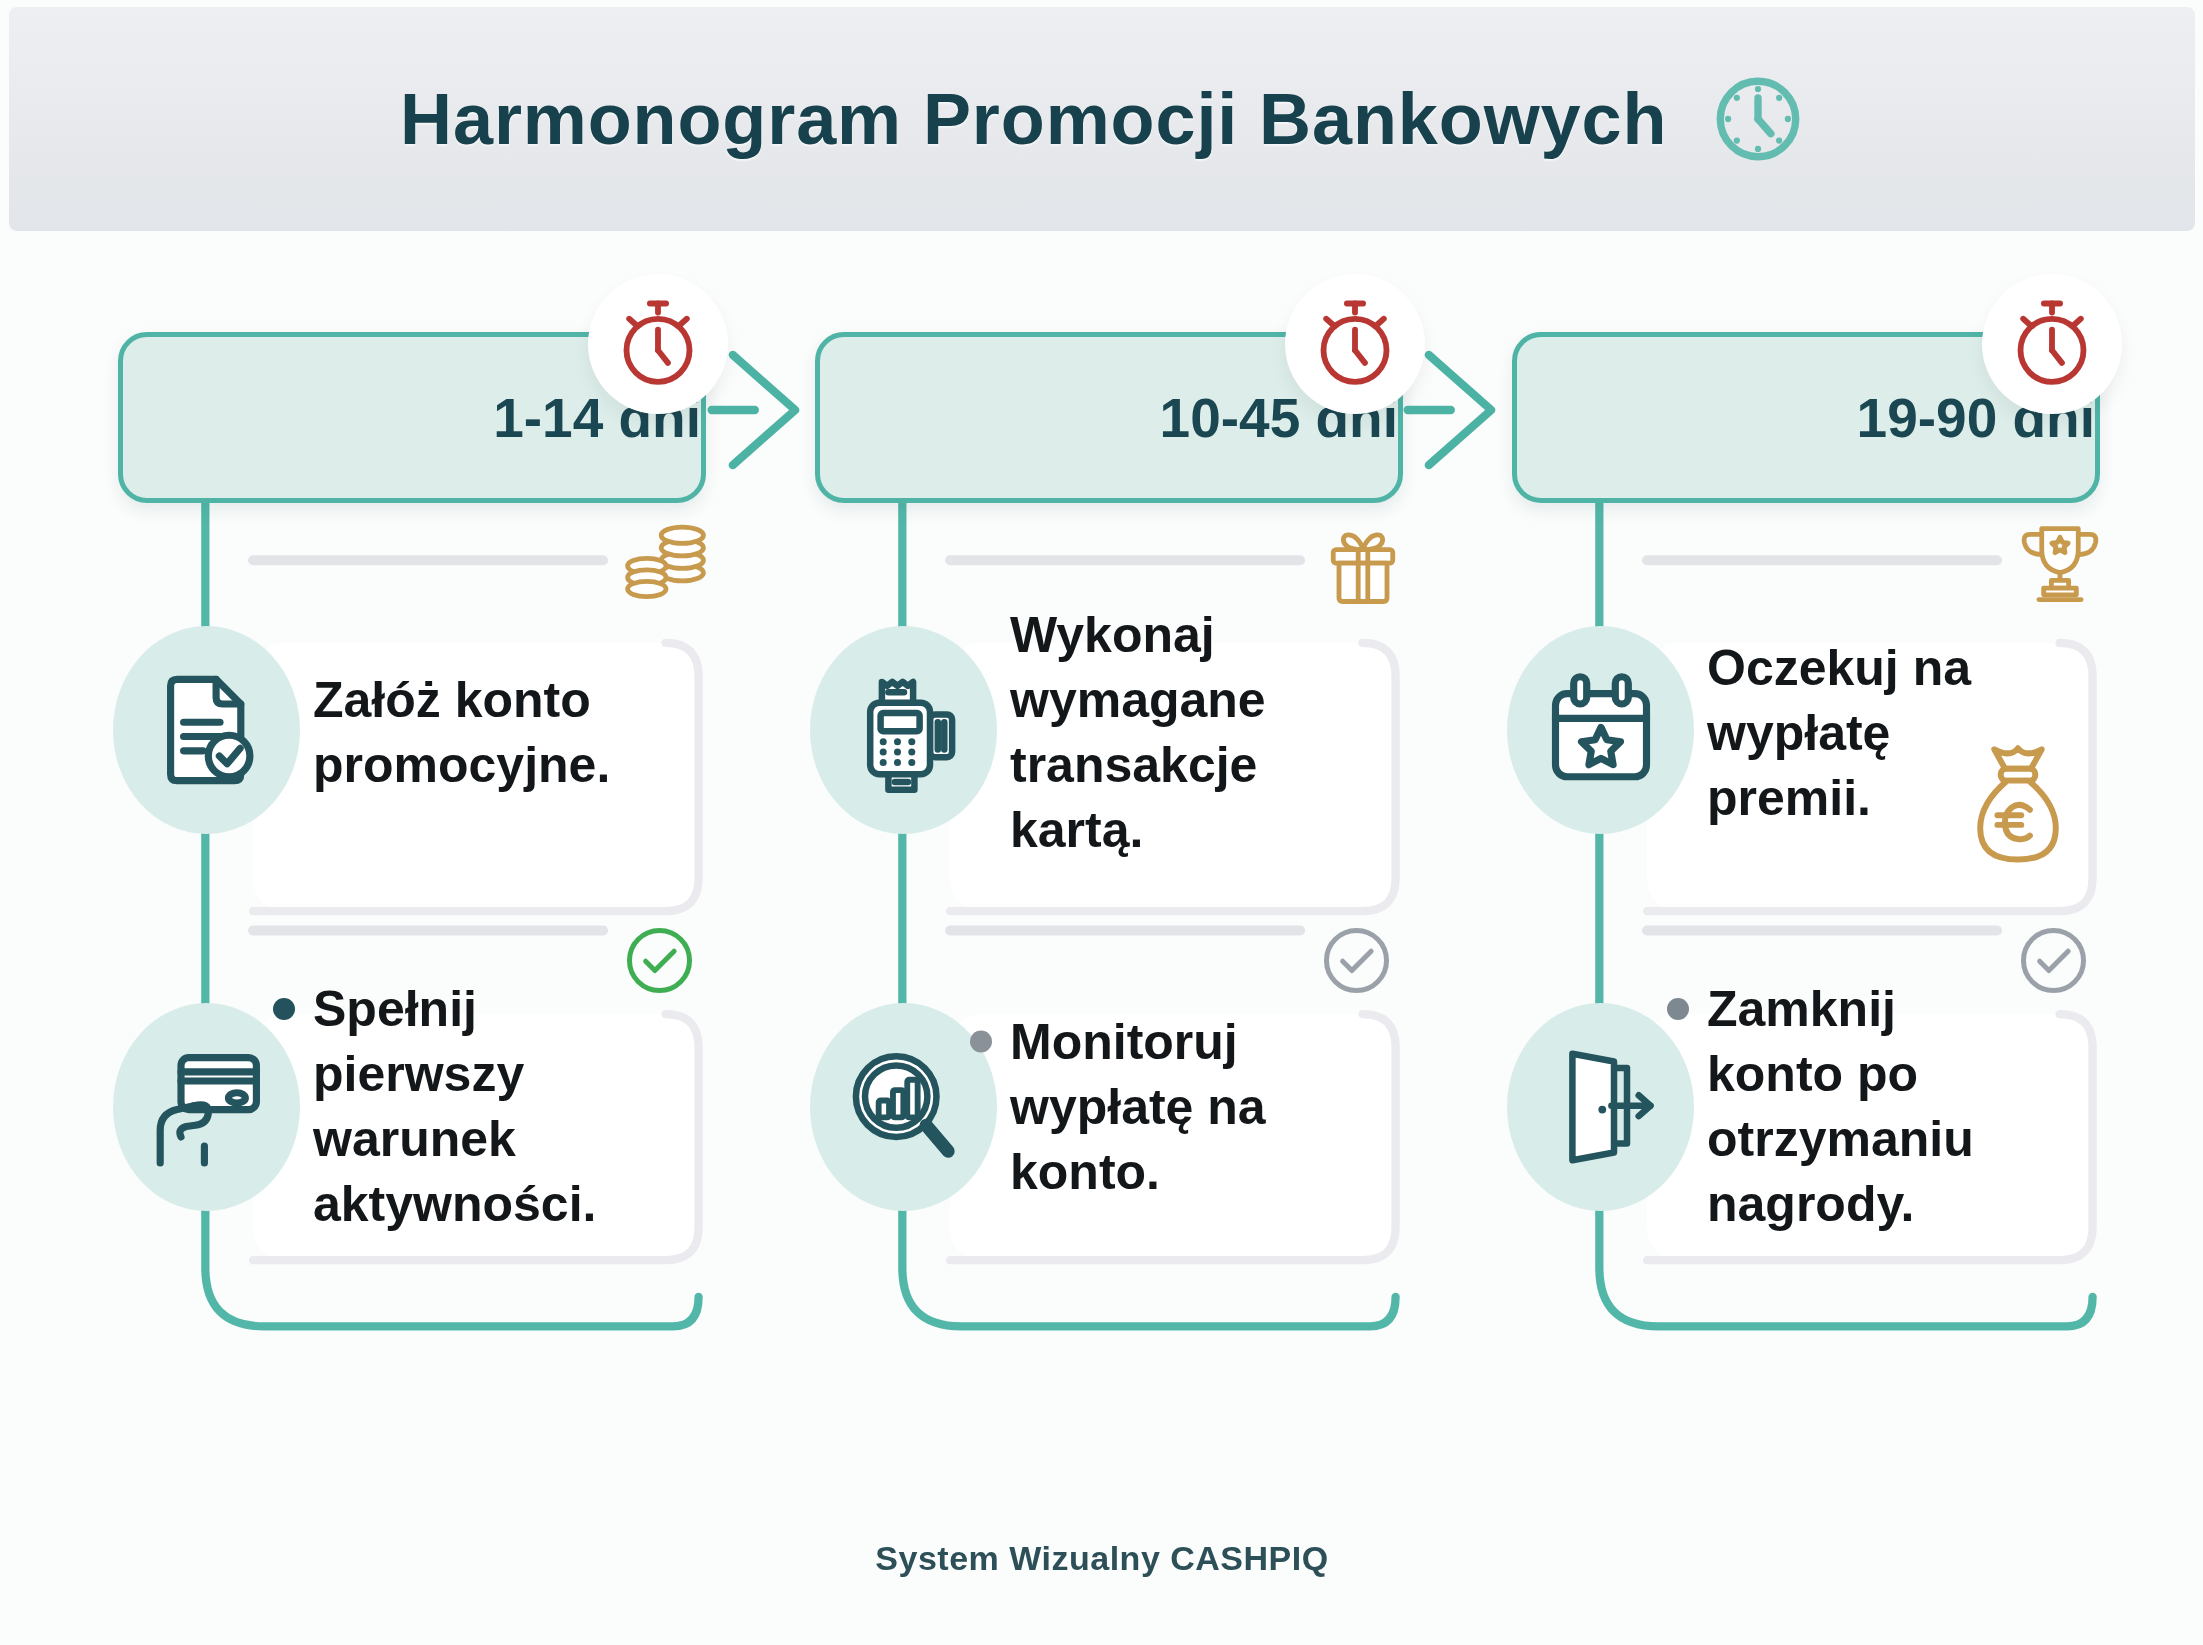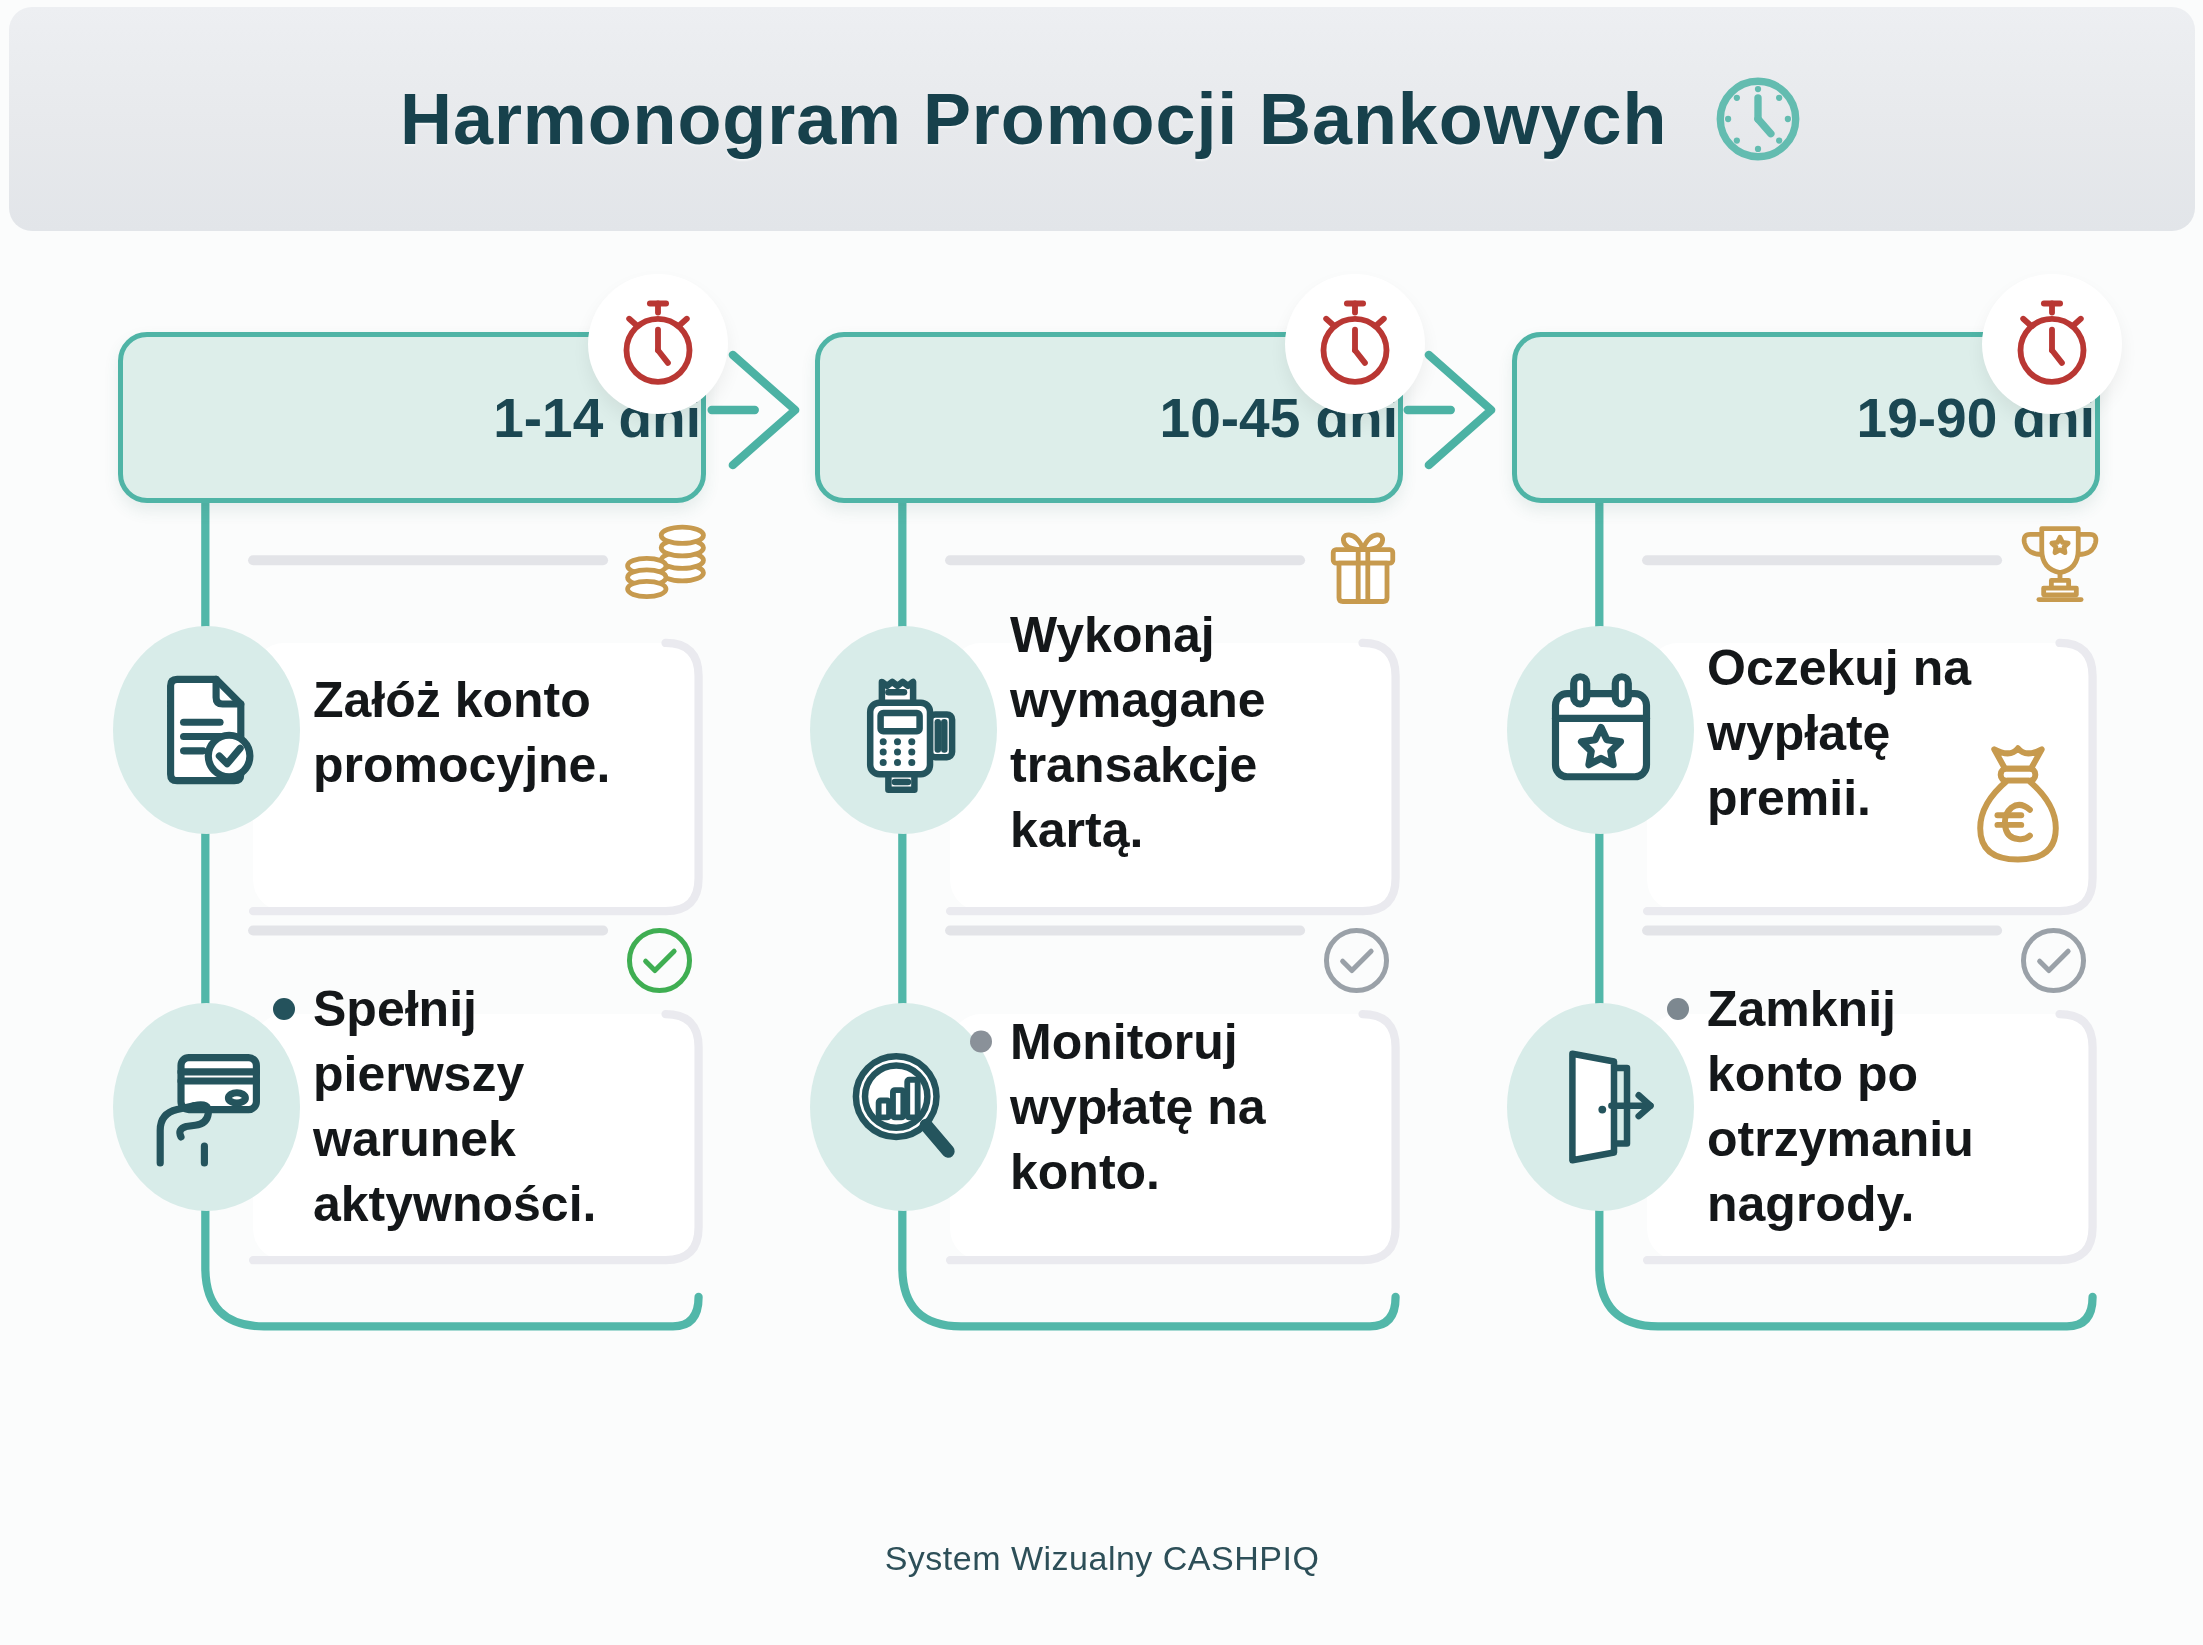--- a/index.html
+++ b/index.html
@@ -3,21 +3,21 @@
 <meta charset="utf-8">
 <style>
   html,body{margin:0;padding:0;background:#ffffff;}
   .canvas{
     position:relative;width:2204px;height:1646px;overflow:hidden;
     background:#fbfcfc;font-family:"Liberation Sans",sans-serif;
   }
   
   .titlebar{
     position:absolute;left:9.2px;top:7.3px;width:2186px;height:224px;
-    border-radius:23px;
+    border-radius:8px;
     background:linear-gradient(180deg,#edeff2 0%,#e7e9ec 55%,#e2e5e9 100%);
     display:flex;align-items:center;justify-content:center;gap:45px;
   }
   .page-title{
     margin:0;font-size:72px;font-weight:700;color:#17414c;letter-spacing:0.9px;
     text-shadow:0 1.8px 1.8px rgba(255,255,255,.6);
   }
   .title-clock{width:92px;height:92px;color:#63bcb0;}
   
   .col{position:absolute;top:0;width:588px;height:1646px;}
@@ -58,21 +58,21 @@
   .c-bot{left:503px;top:922px;width:77px;height:77px;}
   .c-bot svg{width:77px;height:77px;}
   .c-bag{left:452px;top:738px;width:108px;height:136px;}
   .c-bag svg{width:108px;height:136px;}
   
   .arrow{position:absolute;top:342px;width:103px;height:136px;color:#4cb2a4;}
   .arrow-1{left:707px}.arrow-2{left:1403px}
   
   .footer{
     position:absolute;left:0;top:1539px;width:2204px;text-align:center;
-    font-size:34px;font-weight:400;color:#2d4f58;letter-spacing:0.5px;
+    font-size:34px;font-weight:700;color:#2d4f58;letter-spacing:0.5px;
   }
   
   .ic-slate{color:#24545d}.ic-gold{color:#c79a4e}.ic-red{color:#b93733}
   .ic-green{color:#3fae52}.ic-gray{color:#9aa1a8}
 </style>
 </head>
 <body>
 
 <svg style="position:absolute;width:0;height:0" aria-hidden="true">
   <defs>

